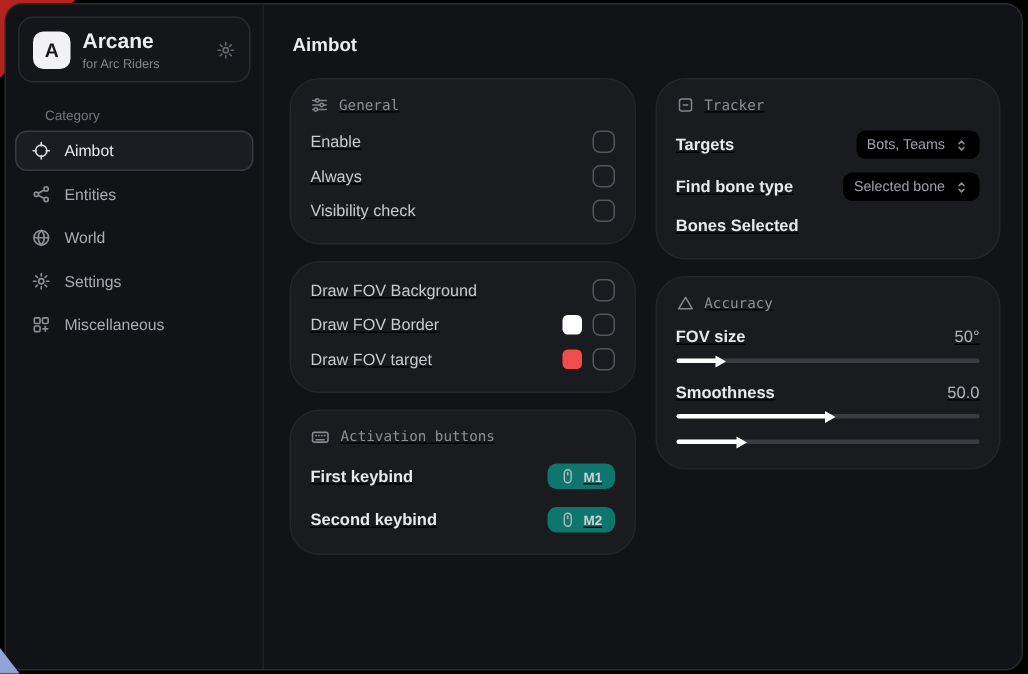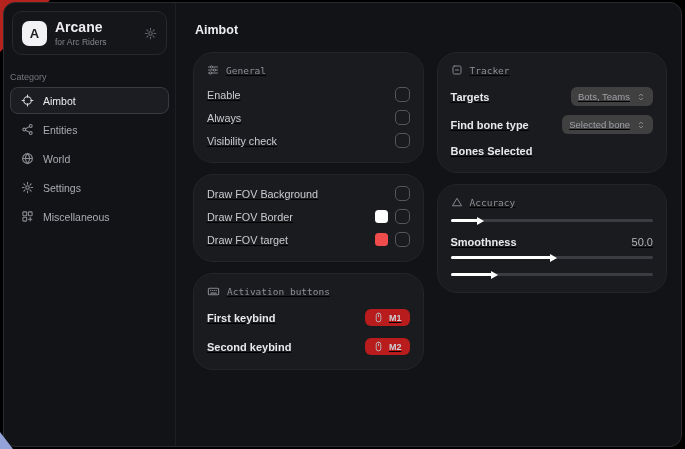--- a/index.html
+++ b/index.html
@@ -18,21 +18,21 @@
     display:flex; flex-direction:column; }
   .brand-card { margin:8px; padding:7px 9px; border:1px solid #28292e;
     background:#15161a; border-radius:10px; display:flex; align-items:center; gap:8px; }
   .logo { width:25px; height:25px; background:#f2f2f4; border-radius:7px;
     display:flex; align-items:center; justify-content:center;
     font-weight:bold; font-size:13px; color:#1a1b1e; flex:0 0 25px; }
   .brand-text { line-height:1.25; min-width:0; }
   .brand-title { font-size:14px; font-weight:bold; color:#ededef; }
   .brand-sub { font-size:8.5px; color:#83858b; }
   .brand-gear { margin-left:auto; color:#64666d; display:flex; }
-  .cat-label { margin:9px 0 5px 6px; font-size:9px; color:#74767c; }
+  .cat-label { margin:9px 0 5px 26px; font-size:9px; color:#74767c; }
   .nav { padding:0 6px; display:flex; flex-direction:column; gap:2px; }
   .nav-item { height:27px; display:flex; align-items:center; gap:9px;
     padding:0 10px; border:1px solid transparent; border-radius:8px;
     font-size:10.5px; color:#aaacb2; cursor:pointer; }
   .nav-item .ic { color:#8c8e94; display:flex; }
   .nav-item.selected { background:#1c1d22; border-color:#393a40; color:#ececee; }
   .nav-item.selected .ic { color:#d8d9dc; }
   .side-spacer { flex:1; }
   .sub-card { margin:8px; padding:7px 10px 8px; border:1px solid #26272c;
     background:#15161a; border-radius:10px; }
@@ -51,25 +51,25 @@
   .card-head .ic { display:flex; color:#85878d; }
   .row { display:flex; align-items:center; justify-content:space-between;
     min-height:15px; margin-bottom:8px; }
   .row:last-child { margin-bottom:2px;gap:32px; }
   .lbl { font-size:10.8px; color:#c9cbd0; white-space:nowrap; }
   .lbl.strong { font-weight:bold; color:#e8e9ec; font-size:11px; }
   .rt { display:flex; align-items:center; gap:7px; flex-shrink:0; }
   .checkbox { width:15px; height:15px; border:1.5px solid #54565c;
     border-radius:5px; background:transparent; cursor:pointer; }
   .swatch { width:13px; height:13px; border-radius:3.5px; cursor:pointer; }
-  .keybtn { display:flex; align-items:center; gap:5px; background:#b91c1c;
+  .keybtn { display:flex; align-items:center; gap:5px; background:#0f766e;
     border-radius:6px; padding:3px 8px; font-size:9px; font-weight:bold;
     color:#cfd1d5; cursor:pointer; }
   .keybtn .ic { display:flex; color:#b9bbc0; }
-  .dropbtn { display:flex; align-items:center; gap:6px; background:#404040;
+  .dropbtn { display:flex; align-items:center; gap:6px; background:#000000;
     border-radius:6px; padding:4px 7px; font-size:9.5px; color:#9da0a6;
     cursor:pointer; max-width:150px; }
   .dropbtn span { overflow:hidden; text-overflow:ellipsis; white-space:nowrap; }
   .dropbtn .ic { display:flex; color:#8a8c92; flex-shrink:0; }
   .acc-row { margin-bottom:14px; }
   .acc-row:last-child { margin-bottom:4px; }
   .acc-top { display:flex; justify-content:space-between; align-items:center; }
   .acc-val { font-size:11px; color:#b2b4b9; }
   .slider { position:relative; height:3px; background:#3b3c42; border-radius:2px;
     margin-top:8px; cursor:pointer; }
@@ -298,20 +298,24 @@
           <div class="card-head">
             <span class="ic">
               <svg width="12" height="12" viewBox="0 0 24 24" fill="none" stroke="currentColor" stroke-width="2" stroke-linejoin="round">
                   <path d="M12 4.5L21 19.5H3z"></path>
                 </svg>
             </span>
             <span>Accuracy</span>
           </div>
 
           <div class="acc-row">
+            <div class="acc-top">
+              <span class="lbl strong">FOV size</span>
+              <span class="acc-val">50°</span>
+            </div>
             <div class="slider">
               <div class="slider-fill" style="width: 14%;">
                 <div class="slider-thumb"></div>
               </div>
             </div>
           </div>
 
           <div class="acc-row">
             <div class="acc-top">
               <span class="lbl strong">Smoothness</span>

